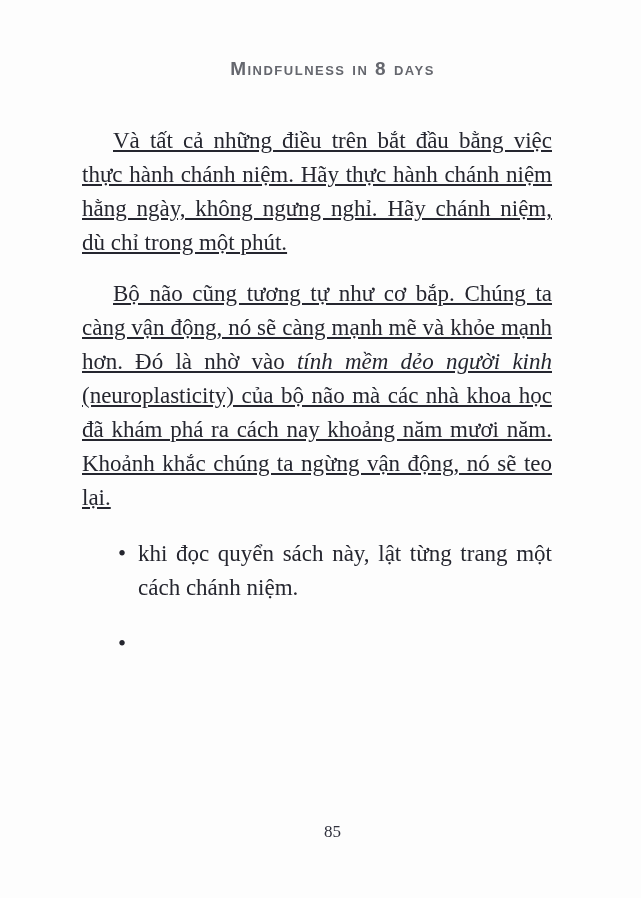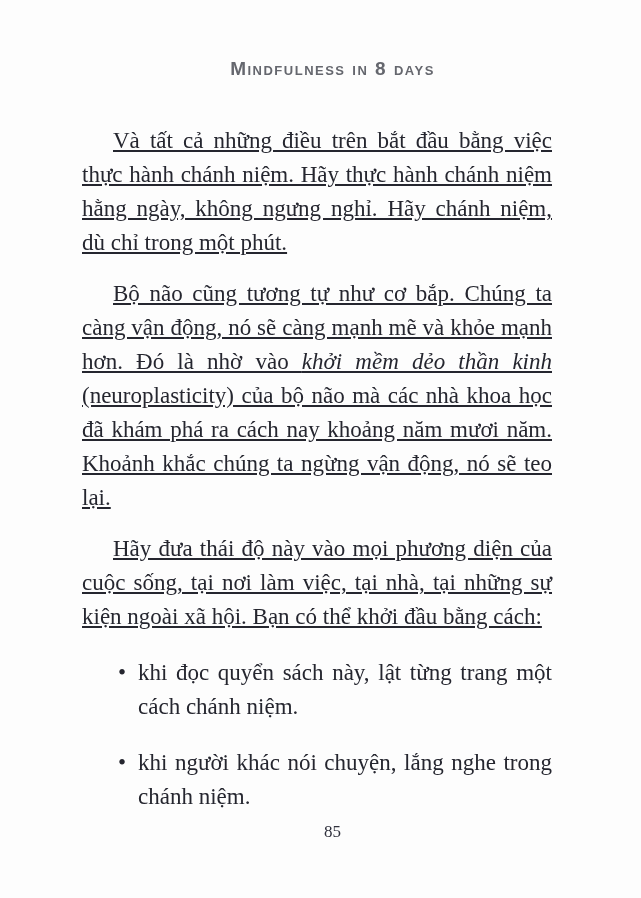--- a/index.html
+++ b/index.html
@@ -78,30 +78,29 @@
 <body>
 
 <div class="page">
 
   <div class="running-head">Mindfulness in 8 days</div>
 
   <div class="body-text">
 
     <p><span>Và tất cả những điều trên bắt đầu bằng việc thực hành chánh niệm. Hãy thực hành chánh niệm hằng ngày, không ngưng nghỉ. Hãy chánh niệm, dù chỉ trong một phút.</span></p>
 
-    <p><span>Bộ não cũng tương tự như cơ bắp. Chúng ta càng vận động, nó sẽ càng mạnh mẽ và khỏe mạnh hơn. Đó là nhờ vào </span><em>khởi mềm dẻo thần kinh</em><span> (neuroplasticity) của bộ não mà các nhà khoa học đã khám phá ra cách nay khoảng năm mươi năm. Khoảnh khắc chúng ta ngừng vận động, nó sẽ teo lại.</span></p>
+    <p><span>Bộ não cũng tương tự như cơ bắp. Chúng ta càng vận động, nó sẽ càng mạnh mẽ và khỏe mạnh hơn. Đó là nhờ vào </span><em>tính mềm dẻo người kinh</em><span> (neuroplasticity) của bộ não mà các nhà khoa học đã khám phá ra cách nay khoảng năm mươi năm. Khoảnh khắc chúng ta ngừng vận động, nó sẽ teo lại.</span></p>
 
-    <p><span>Hãy đưa thái độ này vào mọi phương diện của cuộc sống, tại nơi làm việc, tại nhà, tại những sự kiện ngoài xã hội. Bạn có thể khởi đầu bằng cách:</span></p>
 
     <ul class="bullets">
       <li>
         <span class="bullet">•</span><span>khi đọc quyển sách này, lật từng trang một cách chánh niệm.</span>
       </li>
       <li>
-        <span class="bullet">•</span><span>khi người khác nói chuyện, lắng nghe trong chánh niệm.</span>
+        <span class="bullet">•</span>
       </li>
     </ul>
 
   </div>
 
   <div class="page-number">85</div>
 
 </div>
 
 </body></html>

